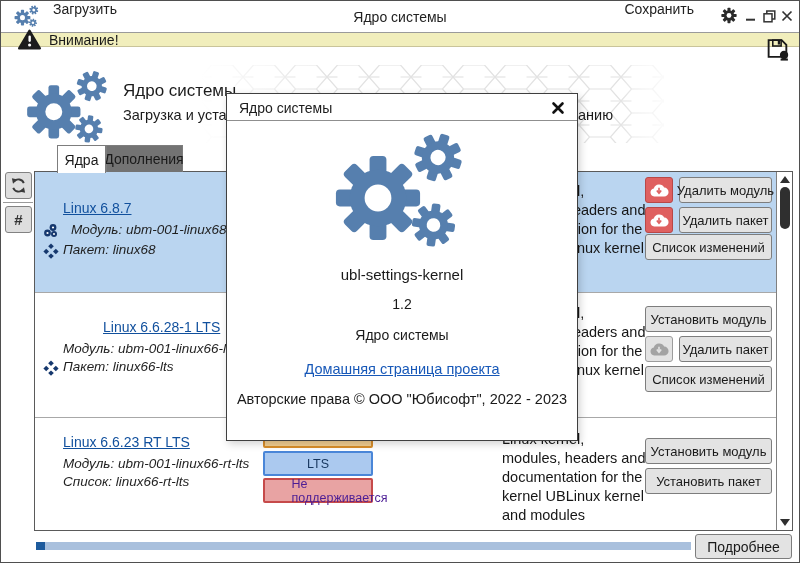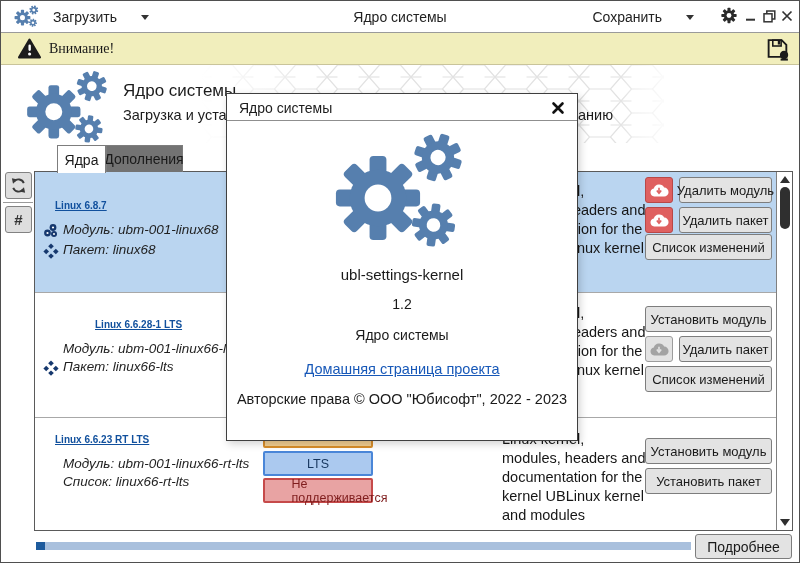--- a/index.html
+++ b/index.html
@@ -5,29 +5,29 @@
   * { margin:0; padding:0; box-sizing:border-box; }
   html,body { width:800px; height:563px; overflow:hidden; background:#e8e8e8;
               font-family:"Liberation Sans", sans-serif; color:#1a1a1a; }
   .window { position:absolute; left:0; top:0; width:800px; height:563px;
             background:#fff; border:1px solid #4f4f4f; overflow:hidden; }
   .abs { position:absolute; }
 
   
   .titlebar { position:absolute; left:0; top:0; right:0; height:32px; background:#fff;
               border-bottom:1px solid #9a9a9a; }
-  .tb-item { position:absolute; top:0; height:31px; display:flex; align-items:center; gap:24px;
-             font-size:14px; color:#222; cursor:default; }
+  .tb-item { position:absolute; top:0; height:31px; display:flex; align-items:center; gap:18px;
+             font-size:14px; color:#222; cursor:default;flex-direction:column; }
   .caret { width:0; height:0; border-left:4.5px solid transparent; border-right:4.5px solid transparent;
            border-top:5.5px solid #333; display:inline-block; margin-top:2px; }
   .winbtn { position:absolute; top:7px; width:16px; height:16px; display:flex; align-items:center; justify-content:center; }
 
   
-  .warnbar { position:absolute; left:0; top:32px; right:0; height:32px; background:#f1eebc;
-             border-bottom:1px solid #c9c49a; display:flex; align-items:center;font-family:Liberation Serif, serif; }
+  .warnbar { position:absolute; left:0; top:32px; right:0; height:14px; background:#f1eebc;
+             border-bottom:1px solid #c9c49a; display:flex; align-items:center; }
   .warn-label { font-size:14px; margin-left:8px; }
 
   
   .hexband { position:absolute; left:200px; top:64px; }
   .hdr-title { position:absolute; left:122px; top:80px; font-size:17px; color:#1c1c1c; }
   .hdr-sub { position:absolute; top:106px; font-size:14.5px; color:#1c1c1c; }
 
   
   .tab { position:absolute; top:144px; height:27px; display:flex; align-items:center; justify-content:center;
          font-size:14px; border:1.5px solid #7d7d7d; border-bottom:none; background:#737373; z-index:5; }
@@ -38,38 +38,38 @@
               border:1.5px solid #828282; border-radius:3px; display:flex; align-items:center;
               justify-content:center; font-size:15px; font-weight:bold; color:#333; }
   .side-sep { position:absolute; left:2px; width:30px; height:1px; background:#9a9a9a; }
 
   
   .kbox { position:absolute; left:33px; top:170px; width:759px; height:360px;
           border:1.5px solid #5a5a5a; background:#fff; overflow:hidden; }
   .krn-row { position:absolute; left:0; right:16px; background:#fff; }
   .krn-row.selected { background:#bad5f0; }
   .krn-sep { position:absolute; left:0; right:16px; height:1px; background:#a8a8a8; }
-  .krn-title { position:absolute; left:20px; font-size:10px; font-weight:bold; color:#11509d;
+  .krn-title { position:absolute; left:28px; font-size:14px; font-weight:normal; color:#11509d;
                text-decoration:underline; white-space:nowrap; }
   .krn-line { position:absolute; left:28px; font-size:13.5px; font-style:italic; color:#1f1f1f; white-space:nowrap; }
   .krn-ico { position:absolute; left:8px; width:16px; height:16px; }
   .krn-desc { position:absolute; left:467px; width:218px; font-size:14.5px; line-height:19px;
               white-space:pre-line; color:#161616; }
   .btn { position:absolute; background:#e3e3e3; border:1.5px solid #7d7d7d; border-radius:3px;
          font-size:13px; display:flex; align-items:center; justify-content:center;
          color:#1a1a1a; white-space:nowrap; }
   .icon-btn { position:absolute; width:28px; height:26px; border-radius:3px; display:flex;
               align-items:center; justify-content:center; }
   .icon-btn.red { background:#df6060; border:1.5px solid #b84848; }
   .icon-btn.gray { background:#e3e3e3; border:1.5px solid #9c9c9c; }
   .badge { position:absolute; left:228px; width:110px; height:25px; border-radius:2px;
            display:flex; align-items:center; justify-content:center; font-size:12.5px; }
   .badge-rt { background:#f3cf92; border:2px solid #d98e2b; }
   .badge-lts { background:#abc9ef; border:2px solid #4a86d8; color:#16365e; }
-  .badge-unsup { background:#e8a3a3; border:2px solid #c64a4a; color:#7f1d1d;padding-left:43px; }
+  .badge-unsup { background:#e8a3a3; border:2px solid #c64a4a; color:#4c1d95;padding-left:43px; }
 
   
   .scrollbar { position:absolute; top:0; bottom:0; right:0; width:16px; background:#fff;
                border-left:1px solid #808080; }
   .scroll-thumb { position:absolute; left:2.5px; top:15px; width:10px; height:42px;
                   background:#2f2f2f; border-radius:5px; }
   .tri-up { width:0; height:0; border-left:5px solid transparent; border-right:5px solid transparent;
             border-bottom:7px solid #2f2f2f; position:absolute; left:2.5px; top:4px; }
   .tri-down { width:0; height:0; border-left:5px solid transparent; border-right:5px solid transparent;
               border-top:7px solid #2f2f2f; position:absolute; left:2.5px; bottom:4px; }
@@ -225,21 +225,21 @@
         <div class="krn-row selected" style="top: 0px; height: 120px;">
           <div class="krn-title" style="top: 28px;">Linux 6.8.7</div>
           <span class="krn-ico" style="top: 51px;"><svg width="16" height="16" viewBox="0 0 16 16" fill="#16386e">
               <circle cx="4.5" cy="10" r="3.4"></circle>
               <circle cx="10" cy="4.5" r="3.4"></circle>
               <circle cx="11" cy="11" r="3"></circle>
               <circle cx="4.5" cy="10" r="1.1" fill="#fff"></circle>
               <circle cx="10" cy="4.5" r="1.1" fill="#fff"></circle>
               <circle cx="11" cy="11" r="1" fill="#fff"></circle>
             </svg></span>
-          <div class="krn-line" style="top: 50px;">Модуль: ubm-001-linux68</div>
+          <div class="krn-line" style="top: 50px; margin-left: 8px;">Модуль: ubm-001-linux68</div>
           <span class="krn-ico" style="top: 71px;"><svg width="16" height="16" viewBox="0 0 16 16" fill="#16386e">
               <path d="M8 0.5 L10.8 3.2 8 5.9 5.2 3.2 Z"></path>
               <path d="M3.2 5.8 L6 8.5 3.2 11.2 0.4 8.5 Z"></path>
               <path d="M12.8 5.8 L15.6 8.5 12.8 11.2 10 8.5 Z"></path>
               <path d="M8 10.4 L10.8 13.1 8 15.8 5.2 13.1 Z"></path>
             </svg></span>
           <div class="krn-line" style="top: 70px;">Пакет: linux68</div>
           <div class="krn-desc" style="top: 10px;">Linux kernel,
 modules, headers and
 documentation for the

